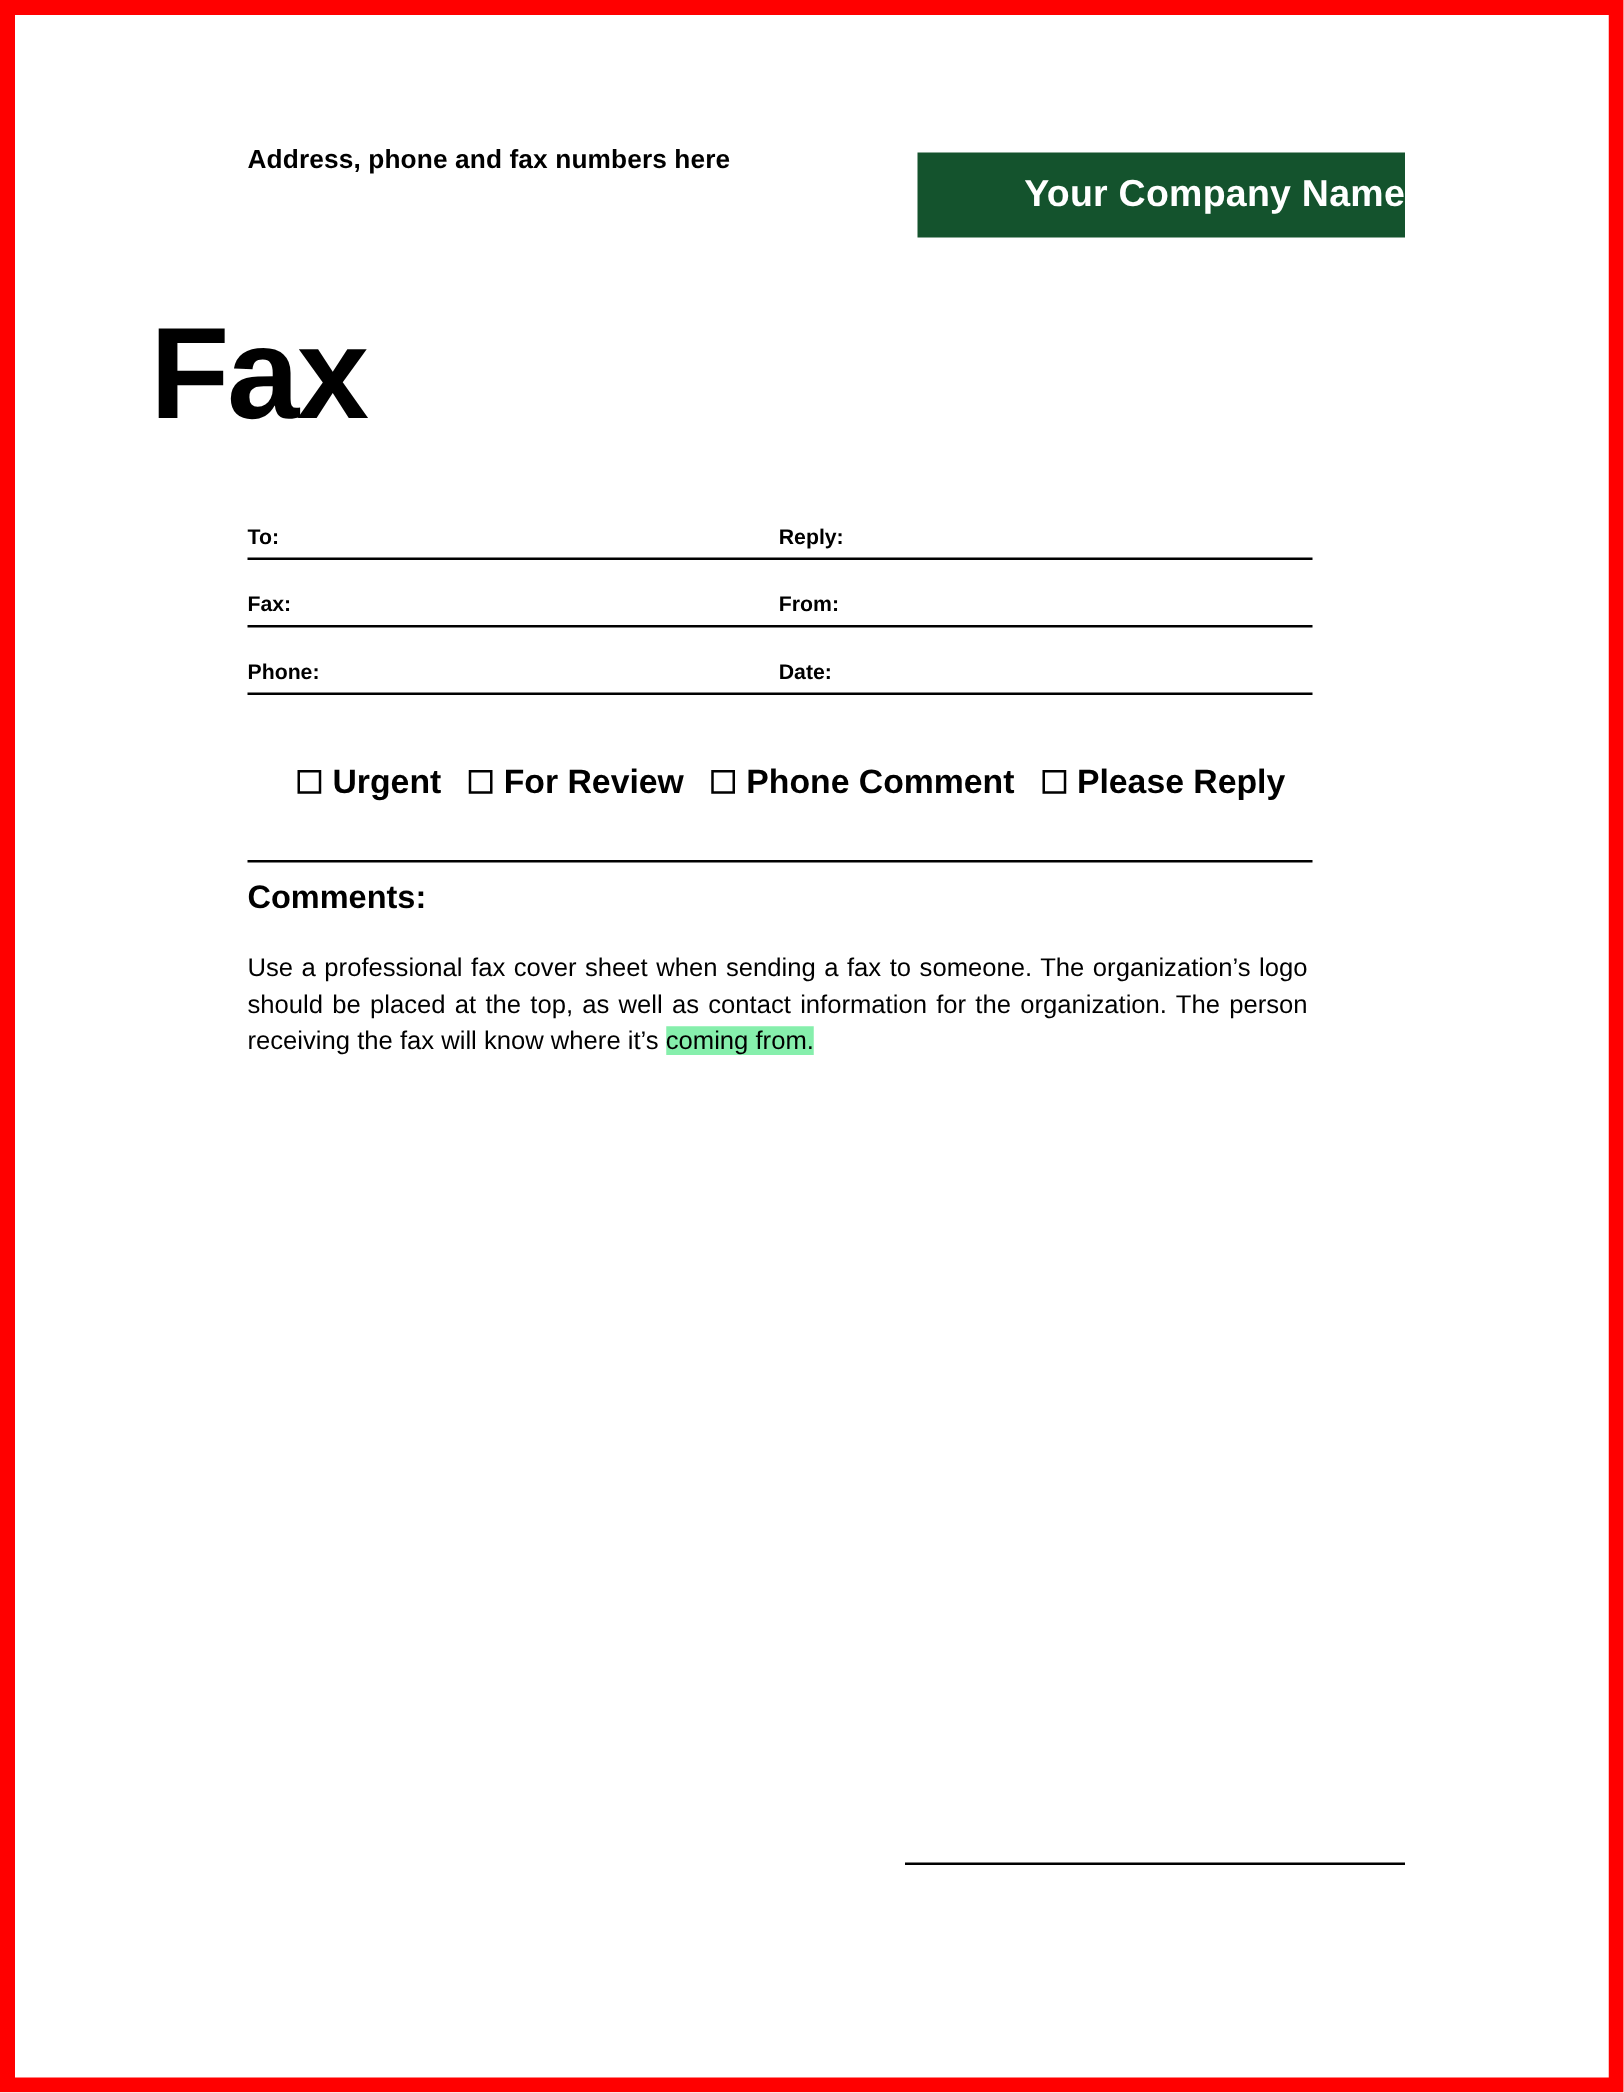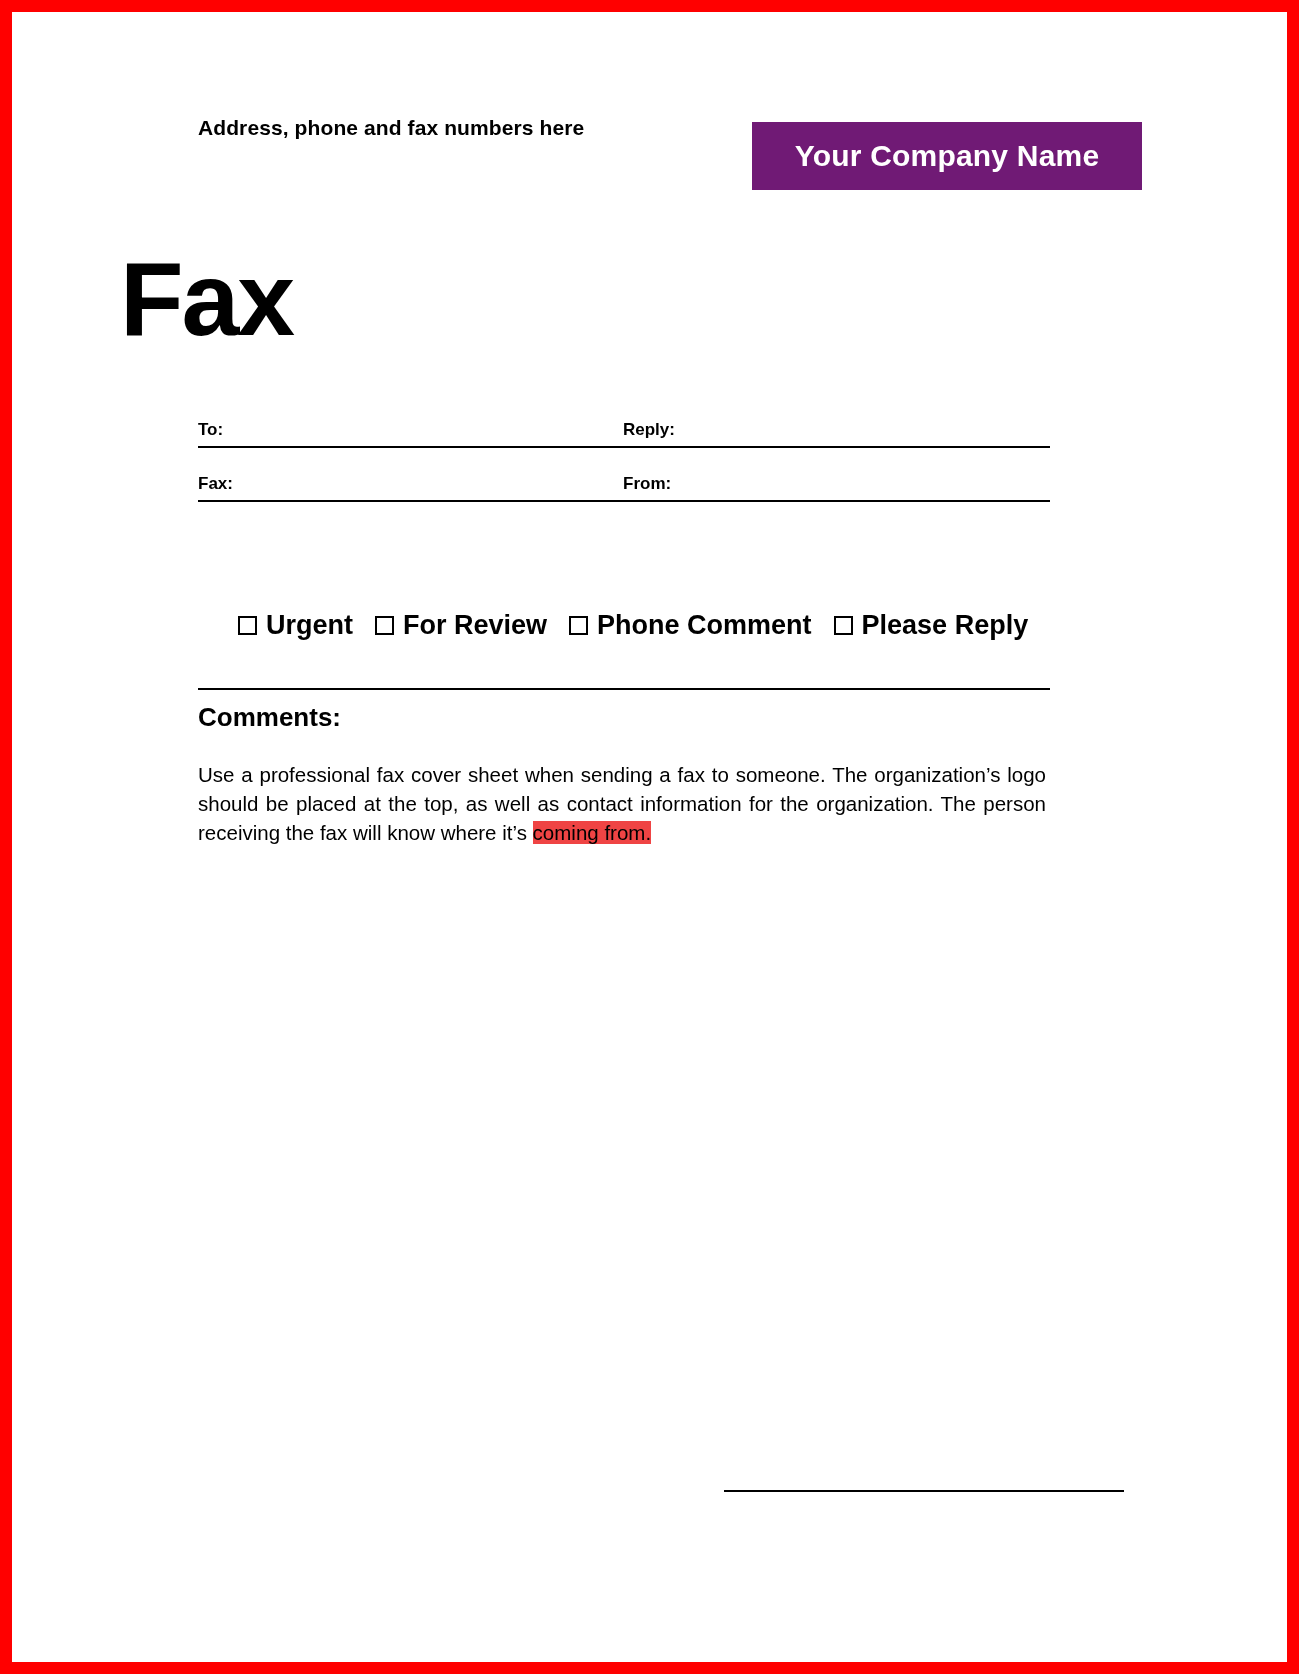--- a/index.html
+++ b/index.html
@@ -40,28 +40,28 @@
     position: absolute;
     left: 186px;
     top: 104px;
     font-size: 21px;
     font-weight: bold;
     color: #000000;
     letter-spacing: 0.1px;
   }
   .company-box {
     position: absolute;
-    left: 740px;
+    left: 722px;
     top: 110px;
     width: 390px;
     height: 68px;
-    background: #701a75;
+    background: #14532d;
     display: flex;
     align-items: center;
-    justify-content: center;
+    justify-content: flex-end;
   }
   .company-box span {
     color: #ffffff;
     font-size: 30px;
     font-weight: bold;
     letter-spacing: 0.2px;
   }
   .fax-title {
     position: absolute;
     left: 108px;
@@ -138,21 +138,21 @@
     position: absolute;
     left: 186px;
     top: 748px;
     width: 848px;
     font-size: 20.5px;
     line-height: 1.42;
     color: #000000;
     text-align: justify;
   }
   .hl {
-    background: #ef4444;
+    background: #86efac;
   }
   .signature-line {
     position: absolute;
     left: 712px;
     top: 1478px;
     width: 400px;
     border-bottom: 2px solid #000000;
   }
 </style>
 </head>
@@ -175,20 +175,24 @@
       <div class="field-row">
         <div class="field-label left">To:</div>
         <div class="field-label right">Reply:</div>
       </div>
 
       <div class="field-row">
         <div class="field-label left">Fax:</div>
         <div class="field-label right">From:</div>
       </div>
 
+      <div class="field-row">
+        <div class="field-label left">Phone:</div>
+        <div class="field-label right">Date:</div>
+      </div>
 
 
     </div>
 
     <div class="checks">
       <div class="check-item">
         <span class="checkbox"></span>
         <span>Urgent</span>
       </div>
       <div class="check-item">

